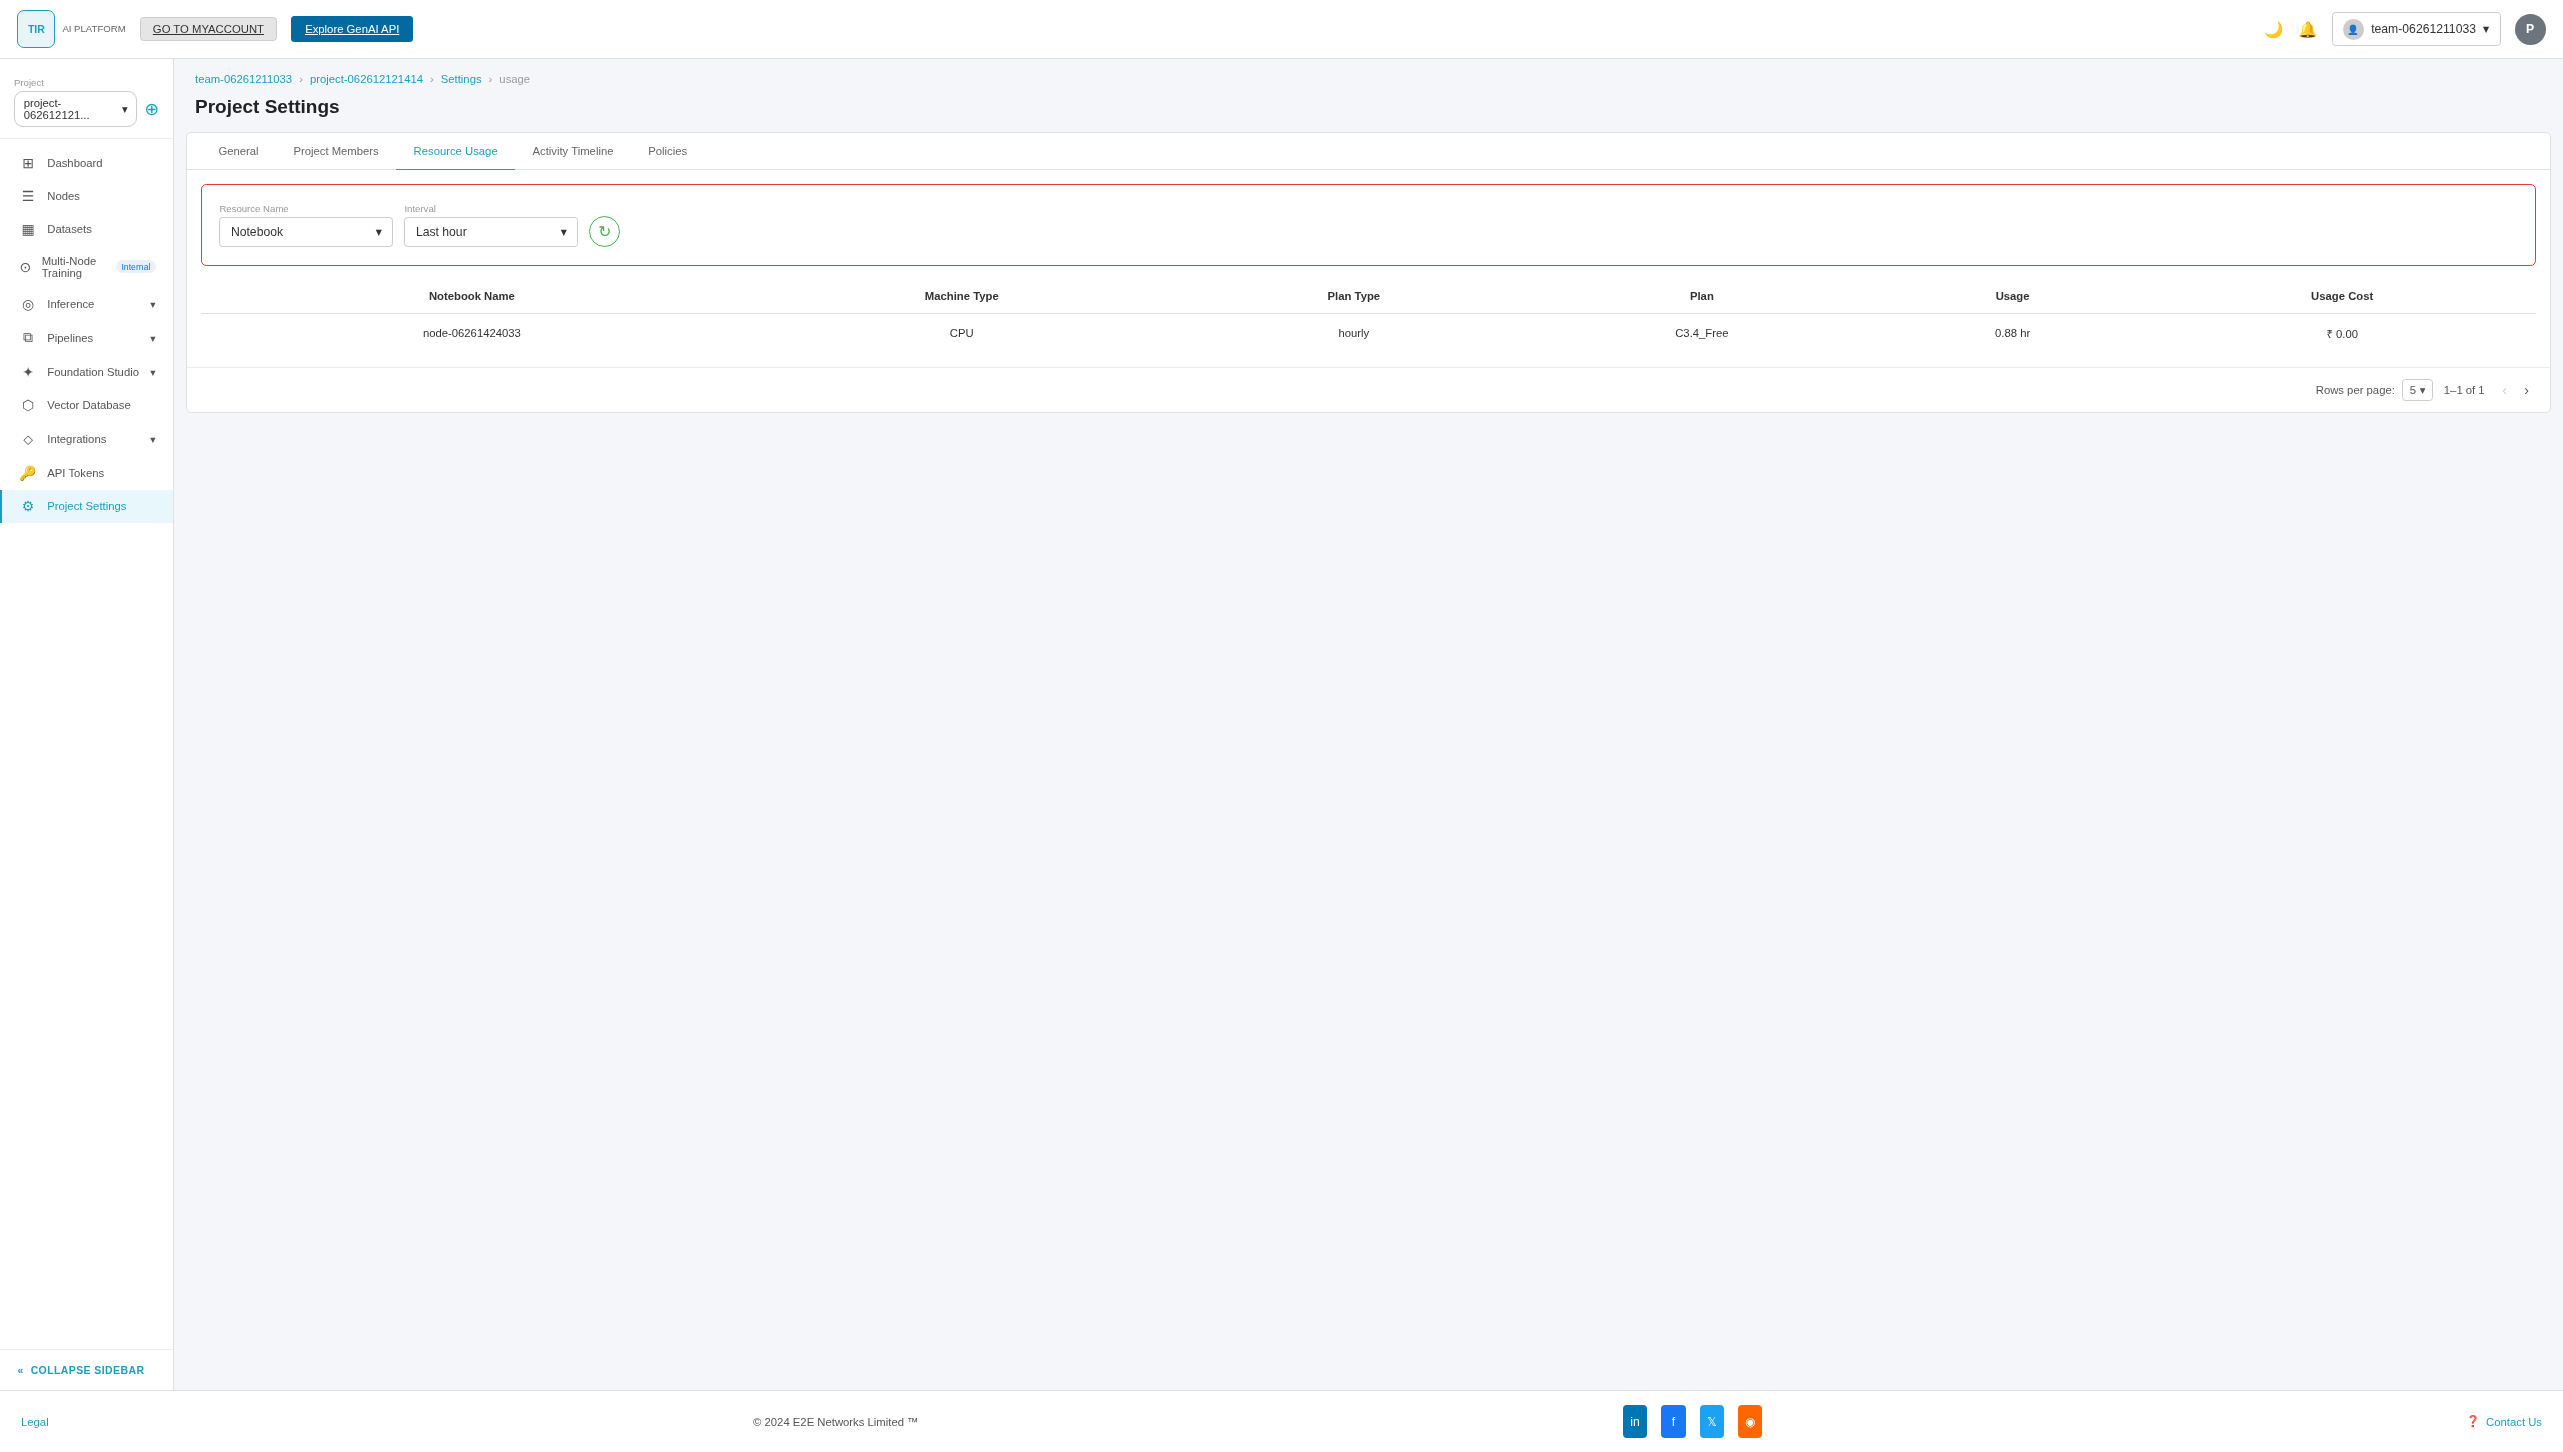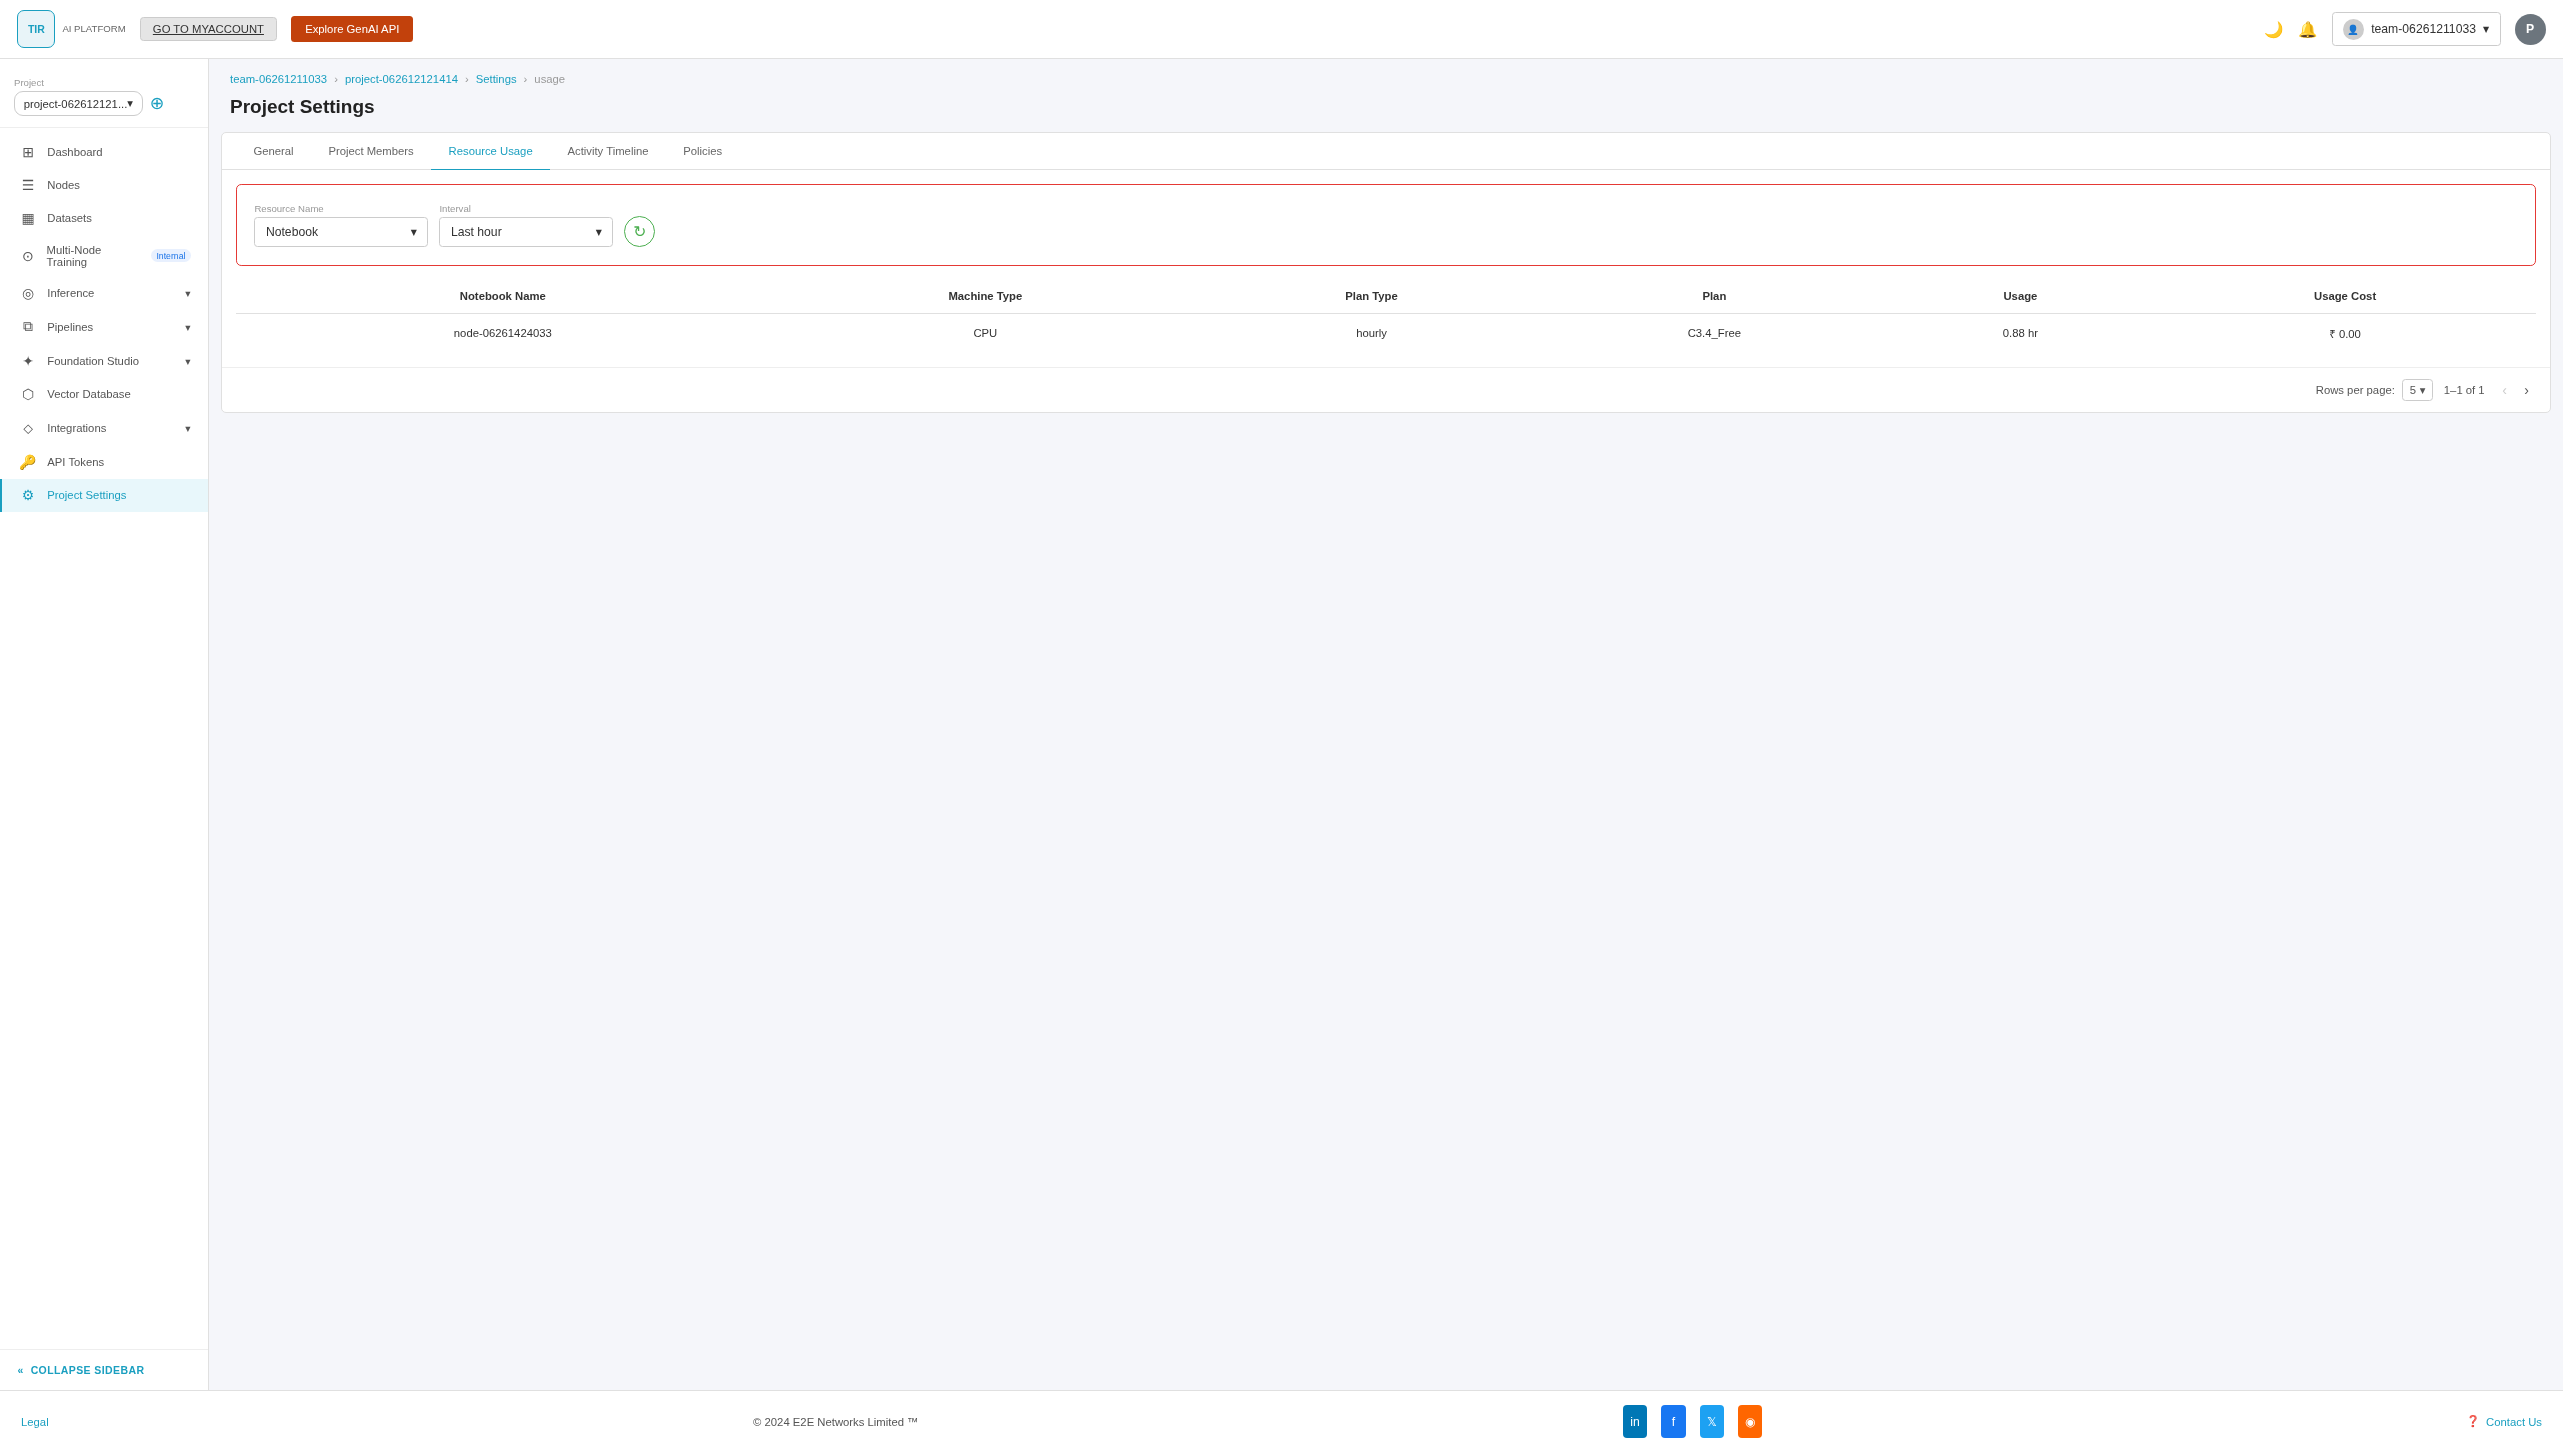--- a/index.html
+++ b/index.html
@@ -5,32 +5,32 @@
     * { box-sizing: border-box; margin: 0; padding: 0; }
     body { font-family: 'Segoe UI', Arial, sans-serif; font-size: 12.2px; color: #333; background: #f5f6fa; display: flex; flex-direction: column; min-height: 100vh; }
 
     
     .header { background: #fff; border-bottom: 0.9px solid #e0e0e0; display: flex; align-items: center; padding: 0 17.4px; height: 59px; justify-content: space-between; }
     .header-left { display: flex; align-items: center; gap: 14px; }
     .logo { display: flex; align-items: center; gap: 7px; }
     .logo-box { width: 38px; height: 38px; background: #e8f4f8; border-radius: 7px; display: flex; align-items: center; justify-content: center; font-weight: bold; color: #1a9fc0; font-size: 10.5px; border: 1.7px solid #1a9fc0; }
     .logo-text { font-size: 9.6px; color: #666; line-height: 1.2; }
     .btn-myaccount { border: 0.9px solid #ccc; background: #e5e5e5; padding: 5.2px 12.2px; border-radius: 3.5px; cursor: pointer; font-size: 11.3px; color: #333; text-decoration: underline; }
-    .btn-genai { background: #c2410c; color: #fff; border: none; padding: 7px 14px; border-radius: 3.5px; cursor: pointer; font-size: 11.3px; }
+    .btn-genai { background: #0369a1; color: #fff; border: none; padding: 7px 14px; border-radius: 3.5px; cursor: pointer; font-size: 11.3px; text-decoration: underline; }
     .header-right { display: flex; align-items: center; gap: 14px; }
     .icon-btn { background: none; border: none; cursor: pointer; font-size: 15.7px; color: #555; }
     .team-selector { display: flex; align-items: center; gap: 7px; border: 0.9px solid #ccc; border-radius: 3.5px; padding: 5.2px 10.5px; cursor: pointer; background: #fff; }
     .team-avatar { width: 21px; height: 21px; background: #ccc; border-radius: 50%; display: flex; align-items: center; justify-content: center; font-size: 9.6px; }
     .user-avatar { width: 31px; height: 31px; background: #6c757d; border-radius: 50%; display: flex; align-items: center; justify-content: center; color: #fff; font-weight: bold; font-size: 12.2px; }
 
     
     .layout { display: flex; flex: 1; }
 
     
-    .sidebar { width: 209px; background: #fff; border-right: 0.9px solid #e0e0e0; display: flex; flex-direction: column; padding-top: 7px; }
+    .sidebar { width: 174px; background: #fff; border-right: 0.9px solid #e0e0e0; display: flex; flex-direction: column; padding-top: 7px; }
     .project-selector { padding: 10.5px 14px; border-bottom: 0.9px solid #eee; }
     .project-label { font-size: 9.6px; color: #999; margin-bottom: 3.5px; }
     .project-select { display: flex; align-items: center; justify-content: space-between; border: 0.9px solid #ccc; border-radius: 9px; padding: 5.2px 8.7px; cursor: pointer; font-size: 11.3px; }
     .nav-items { flex: 1; padding: 7px 0; }
     .nav-item { display: flex; align-items: center; gap: 10.5px; padding: 8.7px 17.4px; cursor: pointer; color: #555; font-size: 11.3px; border-left: 2.6px solid transparent; }
     .nav-item.active { color: #1a9fc0; border-left: 2.6px solid #1a9fc0; background: #e8f7fb; }
     .nav-item .nav-icon { font-size: 14px; width: 17.4px; text-align: center; }
     .nav-item .chevron { margin-left: auto; font-size: 10.5px; }
     .badge-internal { background: #e8f0fe; color: #1a73e8; font-size: 8.7px; padding: 1.7px 5.2px; border-radius: 8.7px; margin-left: auto; }
     .sidebar-footer { padding: 14px 17.4px; border-top: 0.9px solid #eee; }

